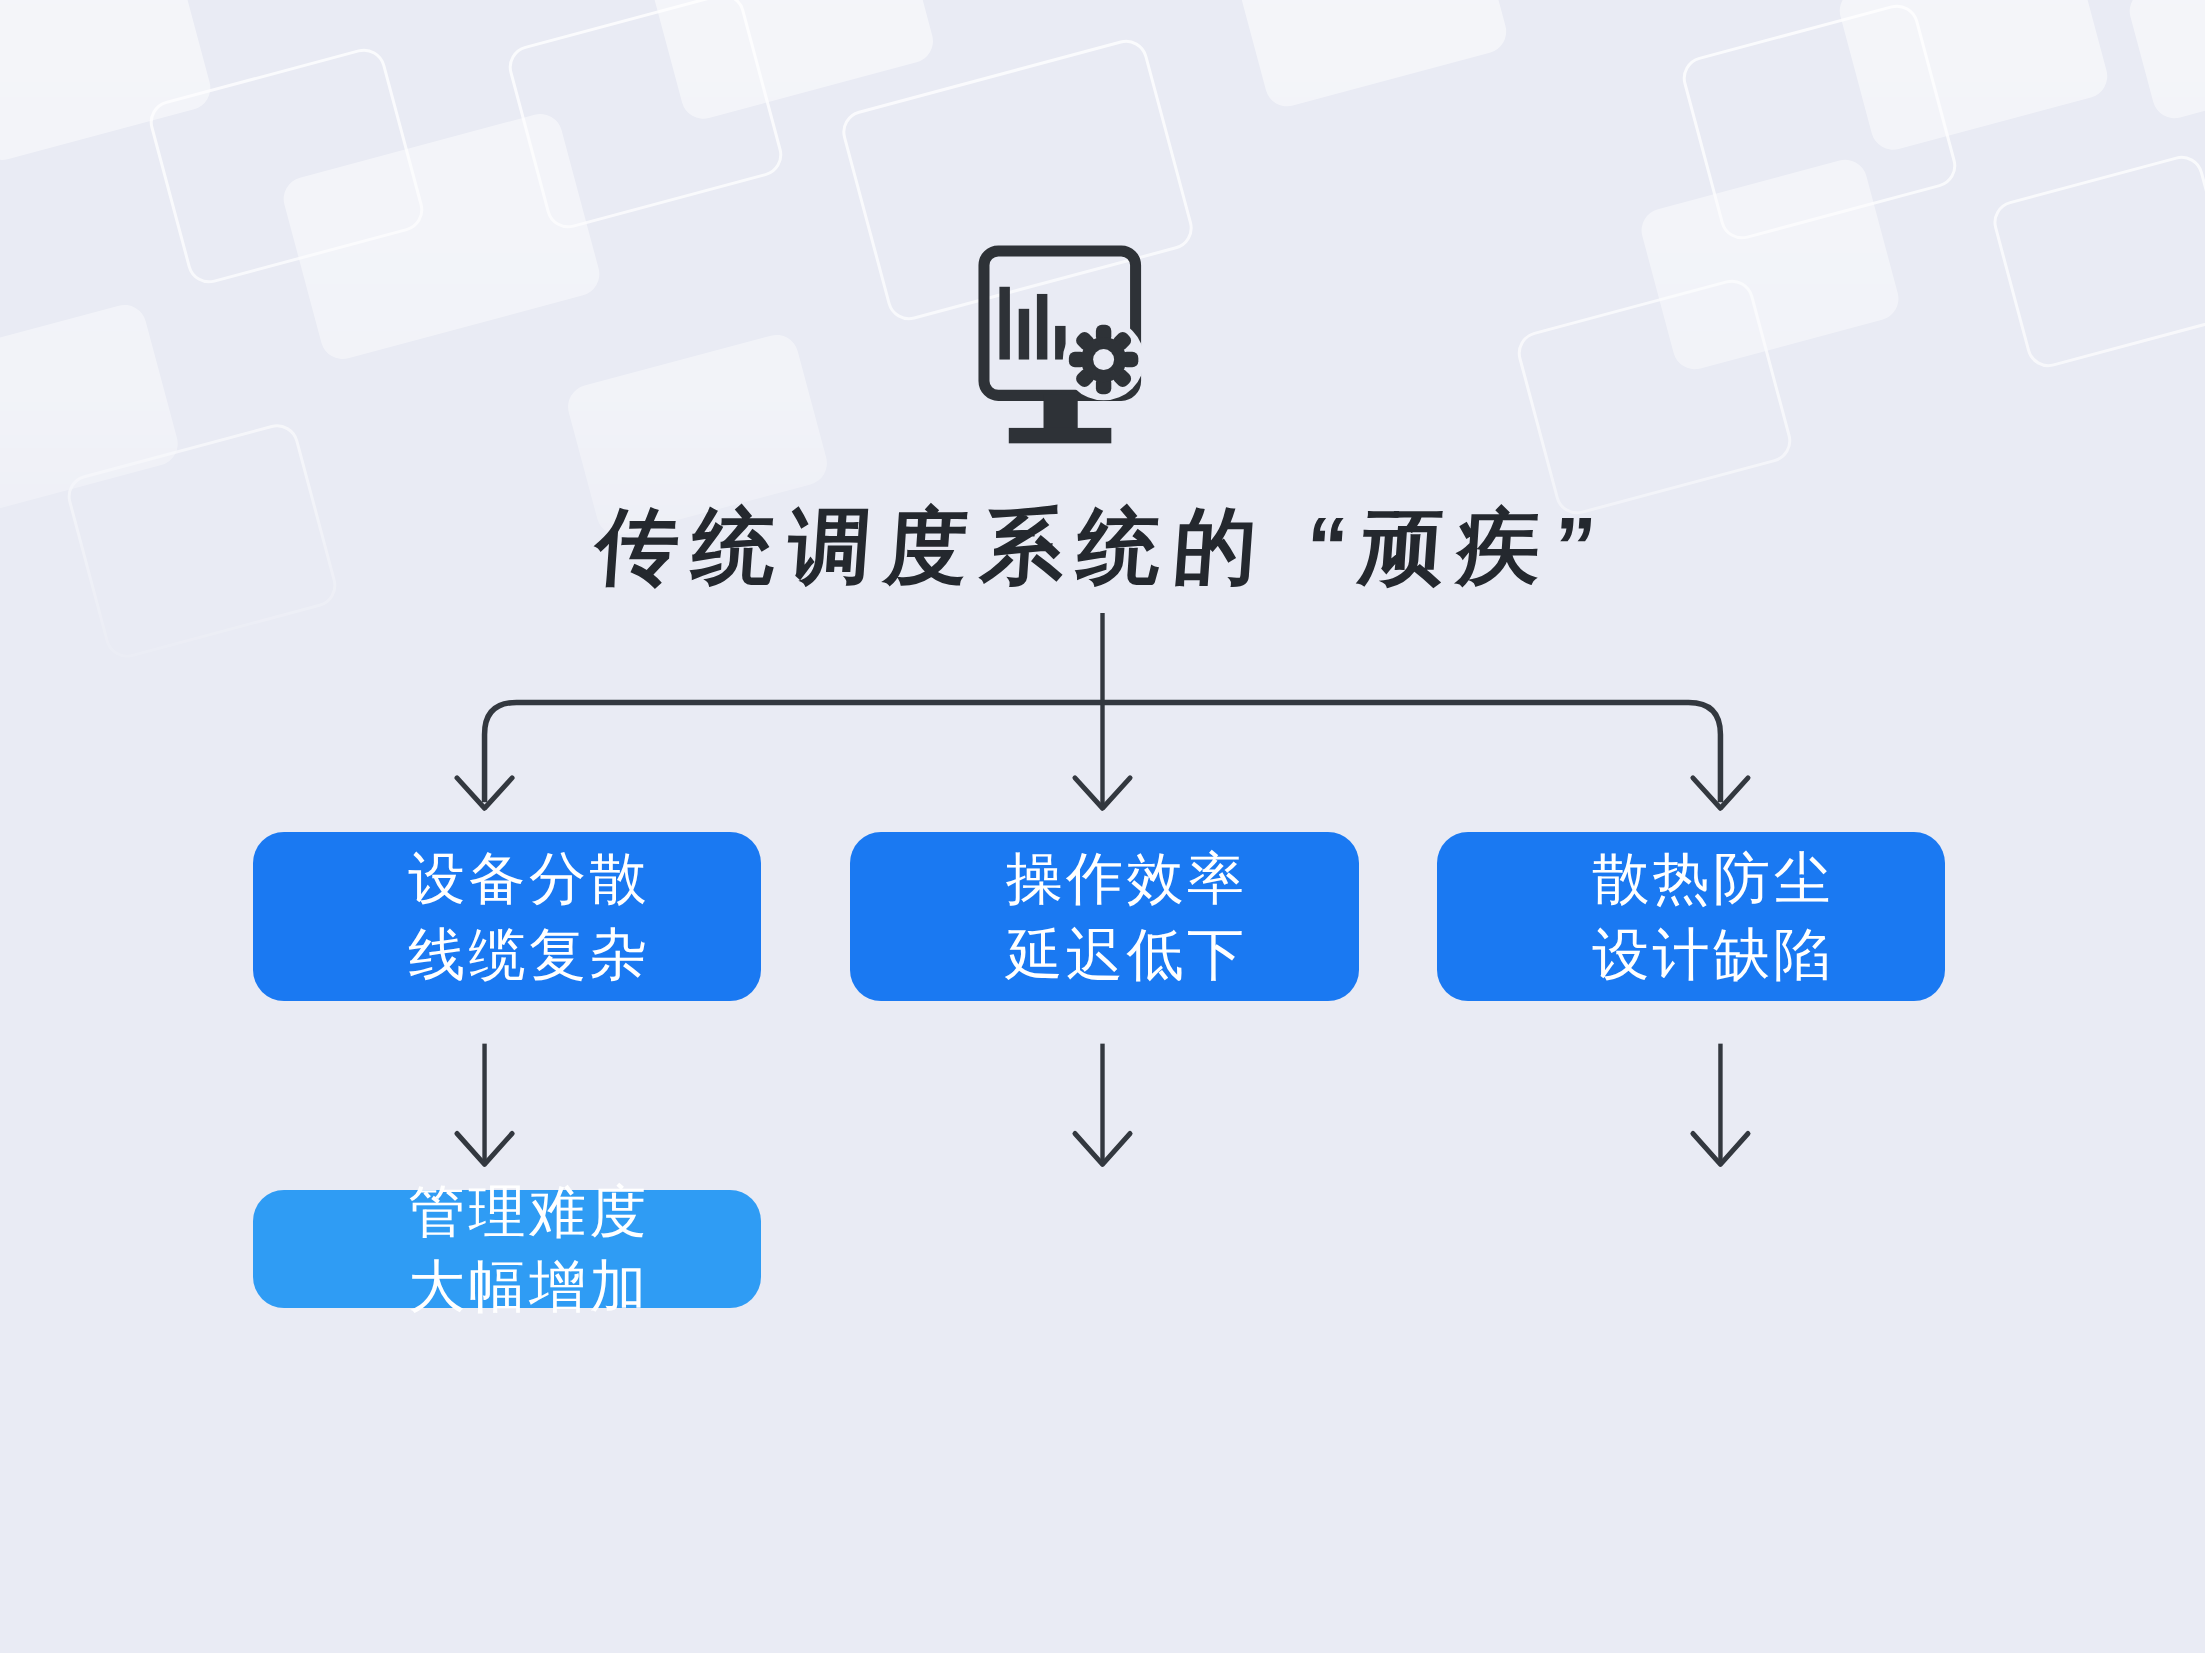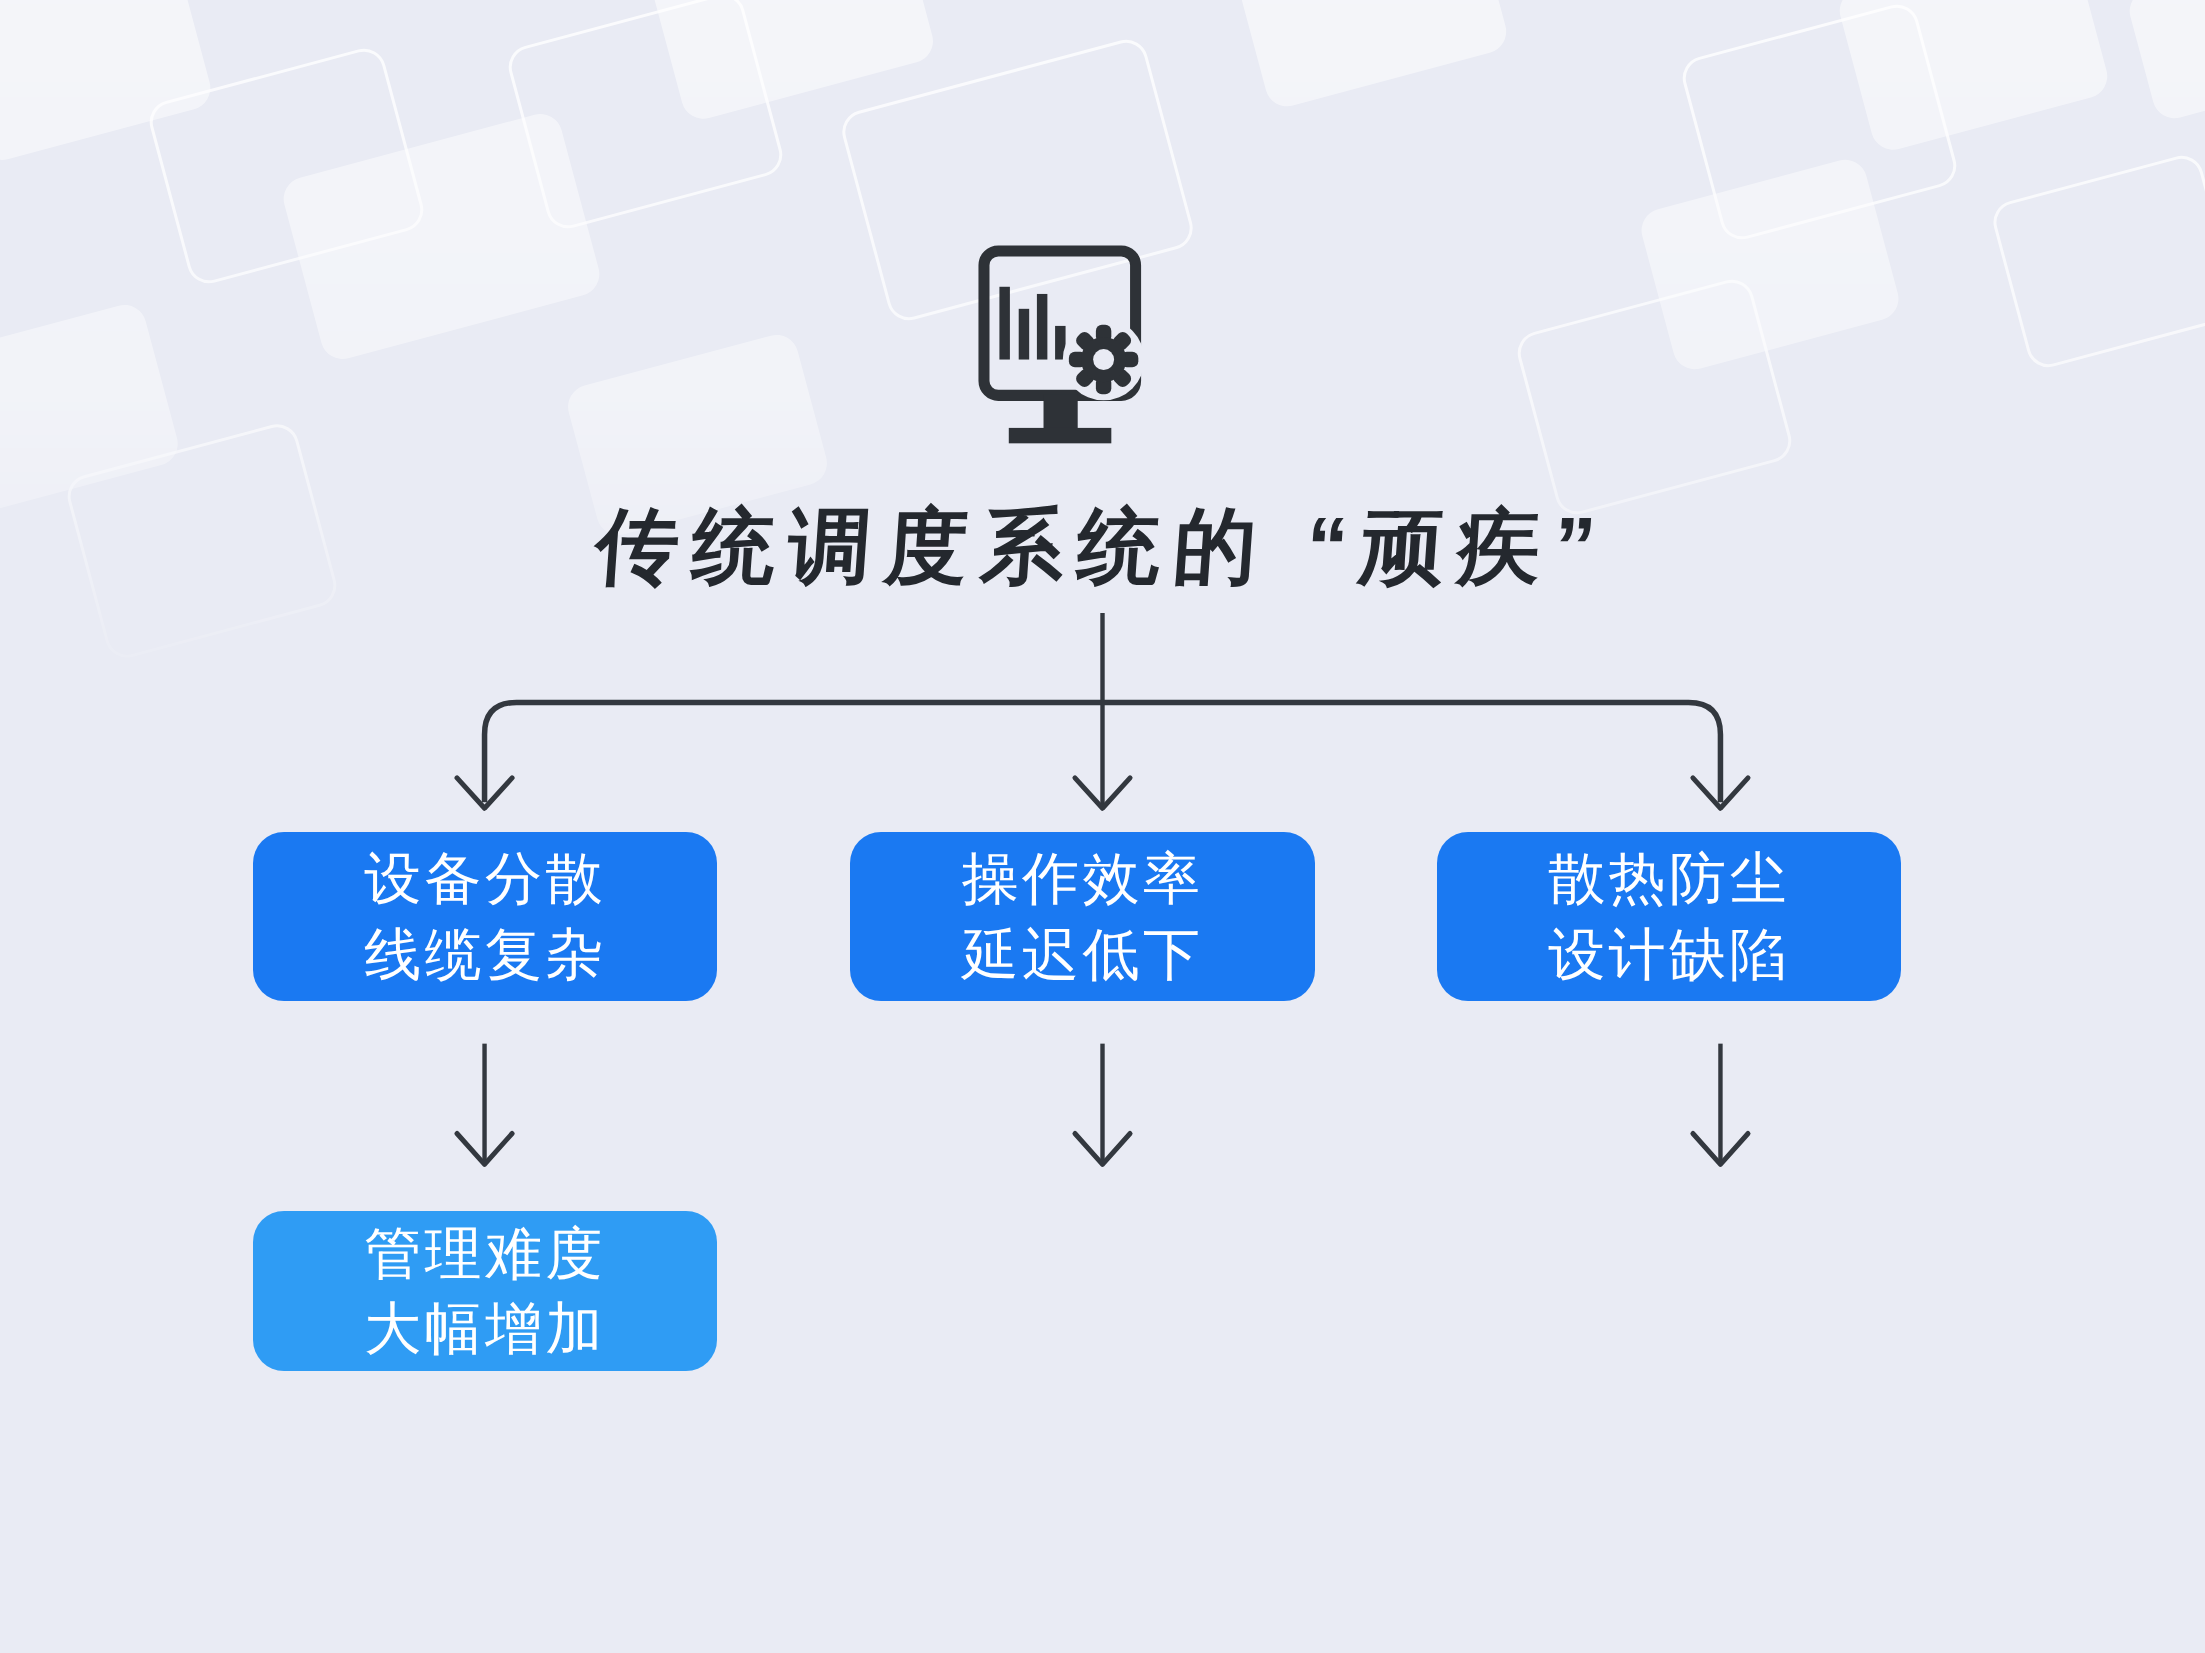--- a/index.html
+++ b/index.html
@@ -31,24 +31,24 @@
   .page-title{
     position:absolute;top:501px;left:0;width:2205px;text-align:center;
     font-size:83px;line-height:1.1;font-weight:bold;color:var(--ink);
     letter-spacing:.16em;white-space:nowrap;
   }
   .page-title .skew{display:inline-block;transform:skewX(-4deg);}
 
   .node{
     position:absolute;border-radius:31px;display:flex;align-items:center;justify-content:center;
     text-align:center;color:var(--box_text);font-size:57px;line-height:1.32;
-    font-weight:500;letter-spacing:.06em;white-space:pre-line;
+    font-weight:500;letter-spacing:.06em;white-space:pre-line;padding-left:44px;
   }
   .node.cause{background:var(--cause_box);top:832px;height:169px;}
-  .node.effect{background:var(--effect_box);top:1190px;height:160px;margin-top:21px;}
+  .node.effect{background:var(--effect_box);top:1190px;height:118px;}
   .col1{left:253px;width:464px;}
   .col2{left:850px;width:465px;}
   .col3{left:1437px;width:464px;}
 </style>
 </head>
 <body>
 
 <div class="stage">
 
   <div class="deco-layer">

